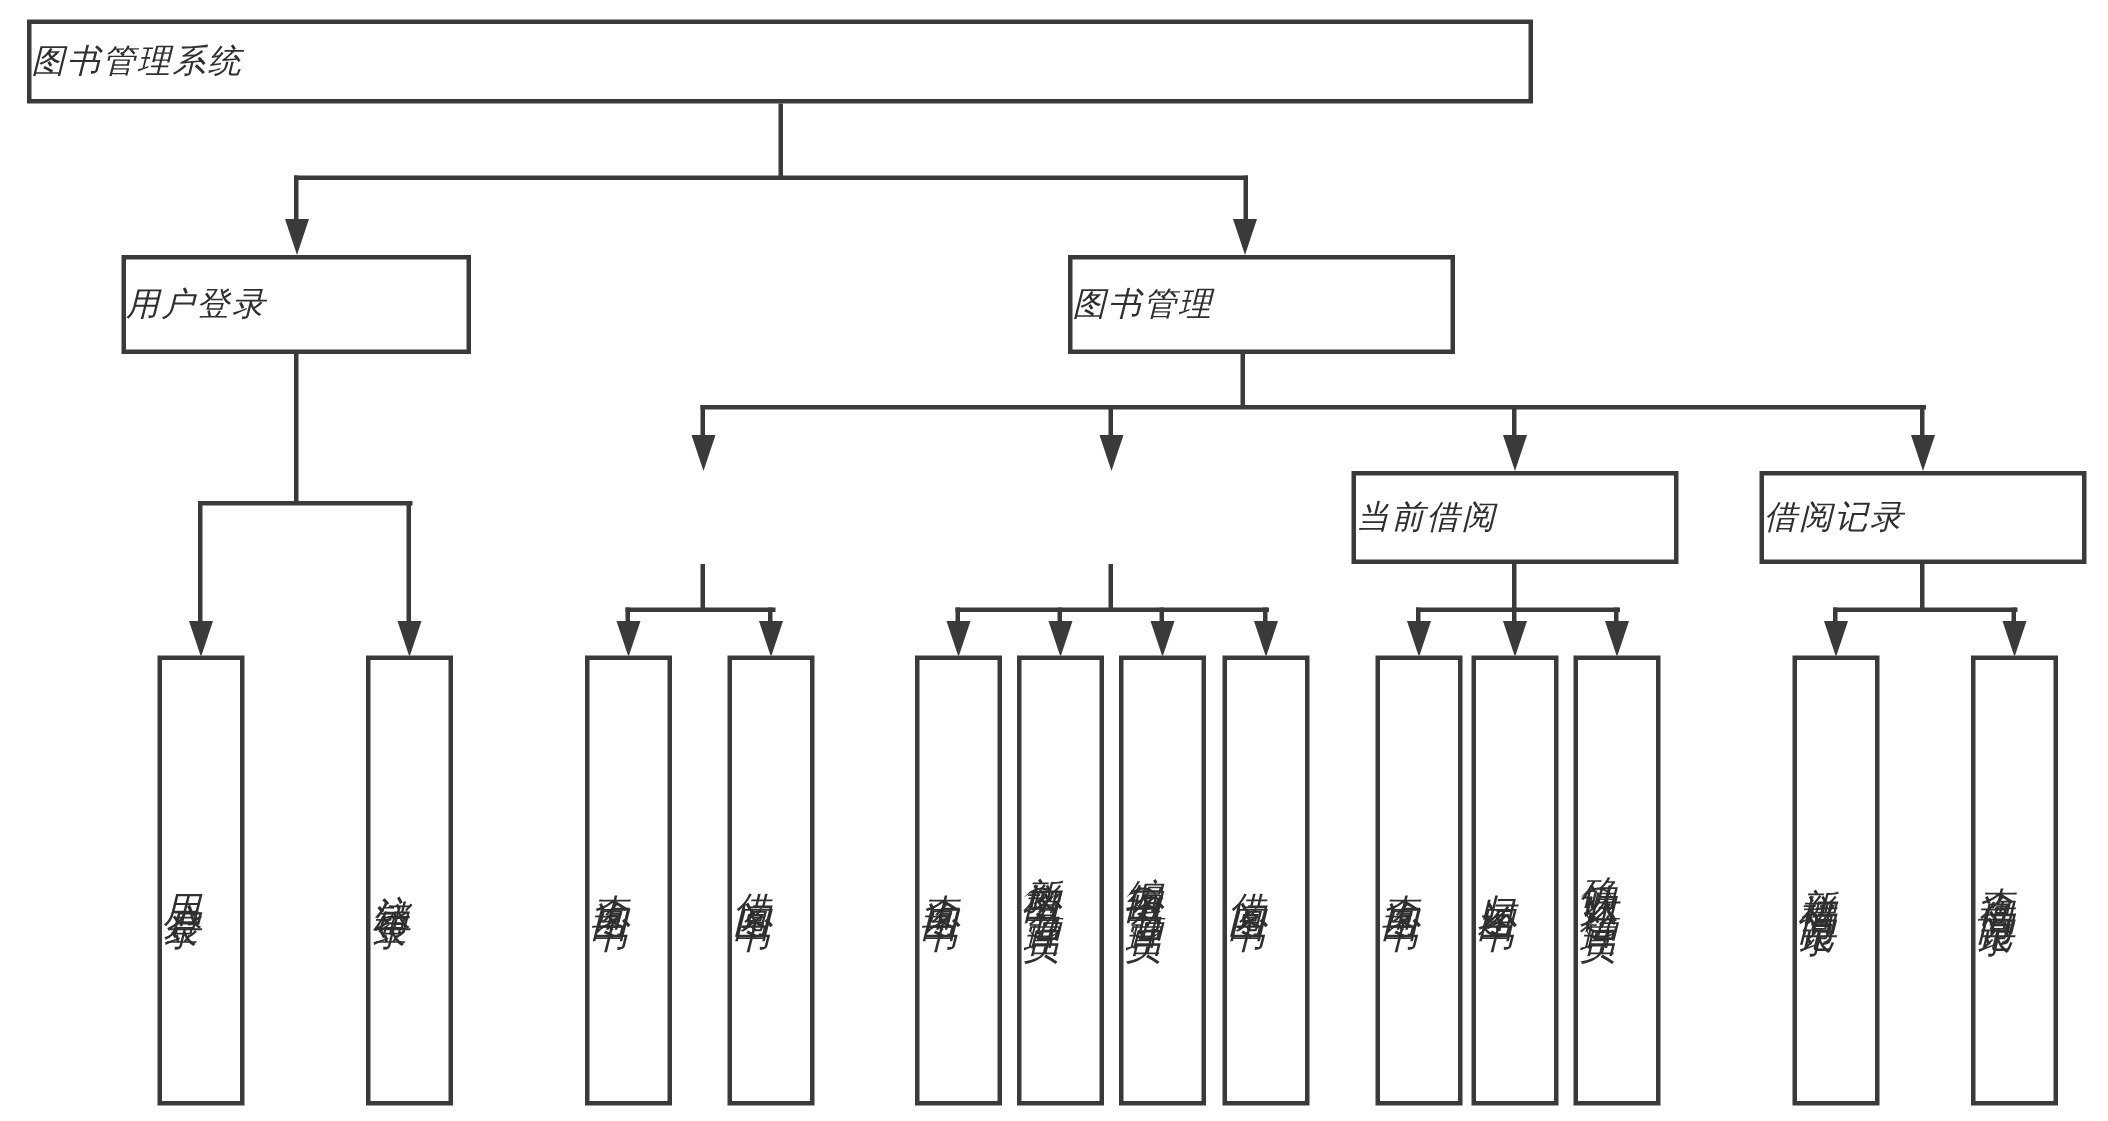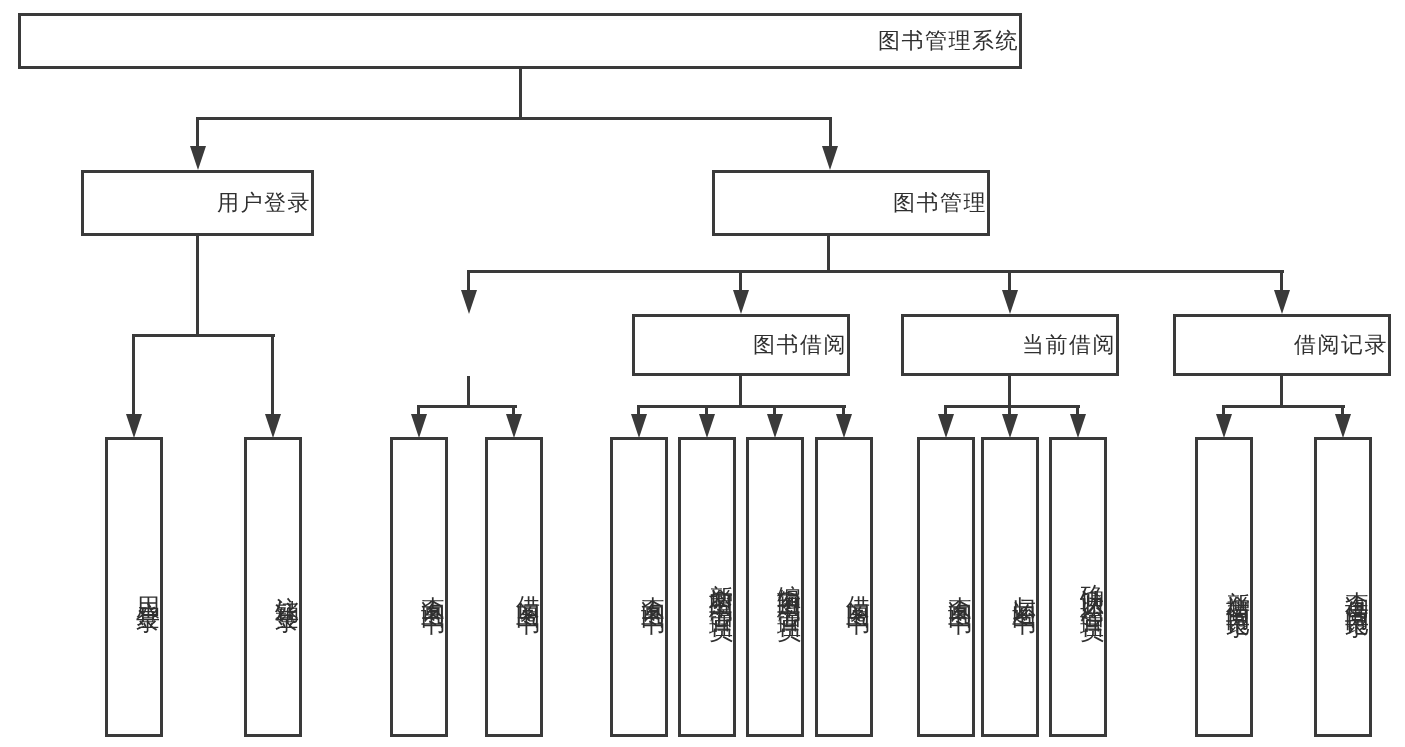--- a/index.html
+++ b/index.html
@@ -8,21 +8,21 @@
     width:1405px;height:747px;
     background:var(--bg,#ffffff);
     font-family:"Liberation Sans","DejaVu Sans",sans-serif;
     overflow:hidden;
   }
   .box{
     position:absolute;
     box-sizing:border-box;
     border:3px solid var(--line,#3a3a3a);
     background:var(--boxbg,#ffffff);
-    display:flex;align-items:center;justify-content:flex-end;
+    display:flex;align-items:center;justify-content:flex-start;font-style:italic;
   }
   .hlabel{
     font-size:22px;color:var(--txt,#2f2f2f);letter-spacing:1.5px;white-space:nowrap;
   }
   .vlabel{
     writing-mode:vertical-rl;
     text-orientation:mixed;
     font-size:24px;color:var(--txt,#2f2f2f);
     letter-spacing:5px;line-height:1;
   }
@@ -50,21 +50,21 @@
   <div class="line" style="left:519px;top:69px;width:3px;height:50px;"></div>
   <div class="line" style="left:196px;top:117px;width:636px;height:3px;"></div>
   <div class="line" style="left:196px;top:117px;width:3px;height:33px;"></div>
   <div class="arrow" style="left:190px;top:146px;"></div>
   <div class="line" style="left:829px;top:117px;width:3px;height:33px;"></div>
   <div class="arrow" style="left:822px;top:146px;"></div>
 
   <div class="box" style="left:81px;top:170px;width:233px;height:66px;">
     <span class="hlabel">用户登录</span>
   </div>
-  <div class="box" style="left:712px;top:170px;width:278px;height:66px;">
+  <div class="box" style="left:712px;top:170px;width:258px;height:66px;">
     <span class="hlabel">图书管理</span>
   </div>
 
   <div class="line" style="left:196px;top:236px;width:3px;height:100px;"></div>
   <div class="line" style="left:132px;top:334px;width:143px;height:3px;"></div>
   <div class="line" style="left:132px;top:334px;width:3px;height:82px;"></div>
   <div class="arrow" style="left:126px;top:414px;"></div>
   <div class="line" style="left:271px;top:334px;width:3px;height:82px;"></div>
   <div class="arrow" style="left:265px;top:414px;"></div>
 
@@ -72,23 +72,20 @@
   <div class="line" style="left:467px;top:270px;width:817px;height:3px;"></div>
   <div class="line" style="left:467px;top:270px;width:3px;height:24px;"></div>
   <div class="arrow" style="left:461px;top:290px;"></div>
   <div class="line" style="left:739px;top:270px;width:3px;height:24px;"></div>
   <div class="arrow" style="left:733px;top:290px;"></div>
   <div class="line" style="left:1008px;top:270px;width:3px;height:24px;"></div>
   <div class="arrow" style="left:1002px;top:290px;"></div>
   <div class="line" style="left:1280px;top:270px;width:3px;height:24px;"></div>
   <div class="arrow" style="left:1274px;top:290px;"></div>
 
-  <div class="box" style="left:632px;top:314px;width:218px;height:62px;">
-    <span class="hlabel">图书借阅</span>
-  </div>
   <div class="box" style="left:1173px;top:314px;width:218px;height:62px;">
     <span class="hlabel">借阅记录</span>
   </div>
   <div class="box" style="left:901px;top:314px;width:218px;height:62px;">
     <span class="hlabel">当前借阅</span>
   </div>
 
   <div class="line" style="left:467px;top:376px;width:3px;height:31px;"></div>
   <div class="line" style="left:417px;top:405px;width:100px;height:3px;"></div>
   <div class="line" style="left:417px;top:405px;width:3px;height:12px;"></div>

